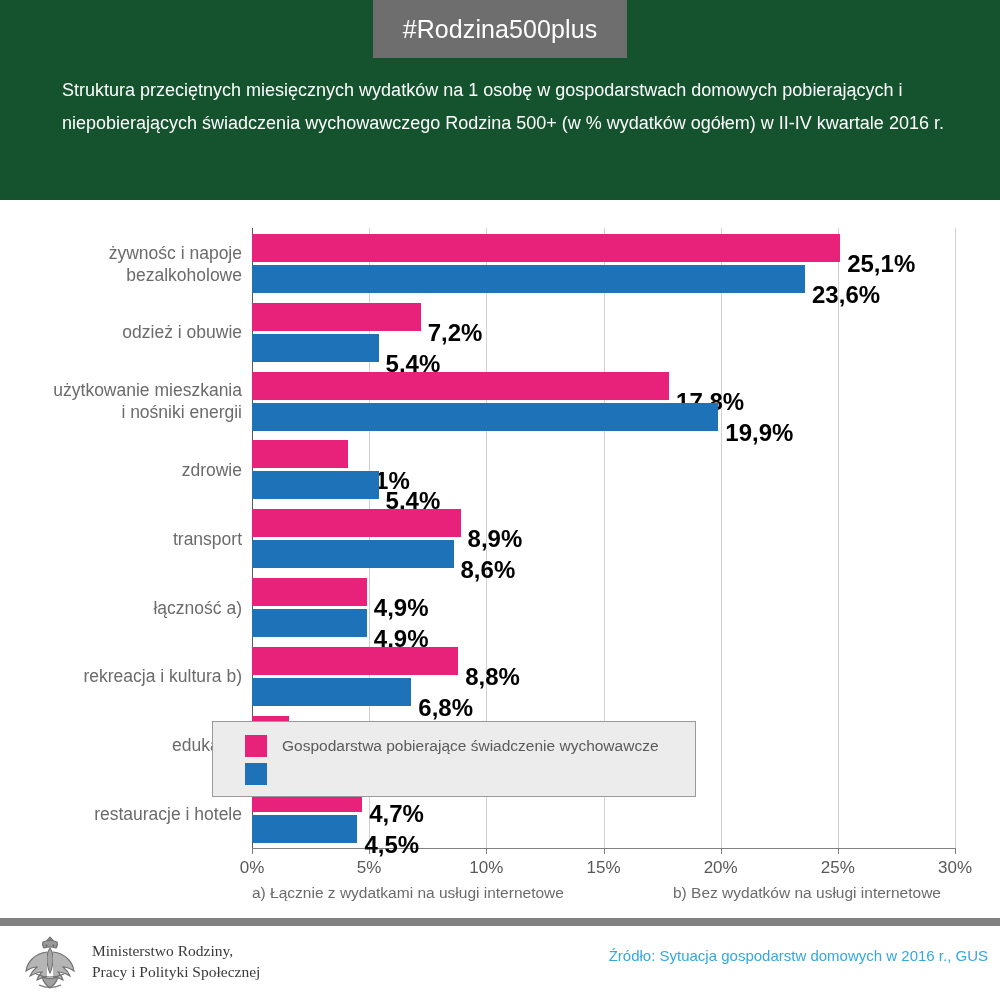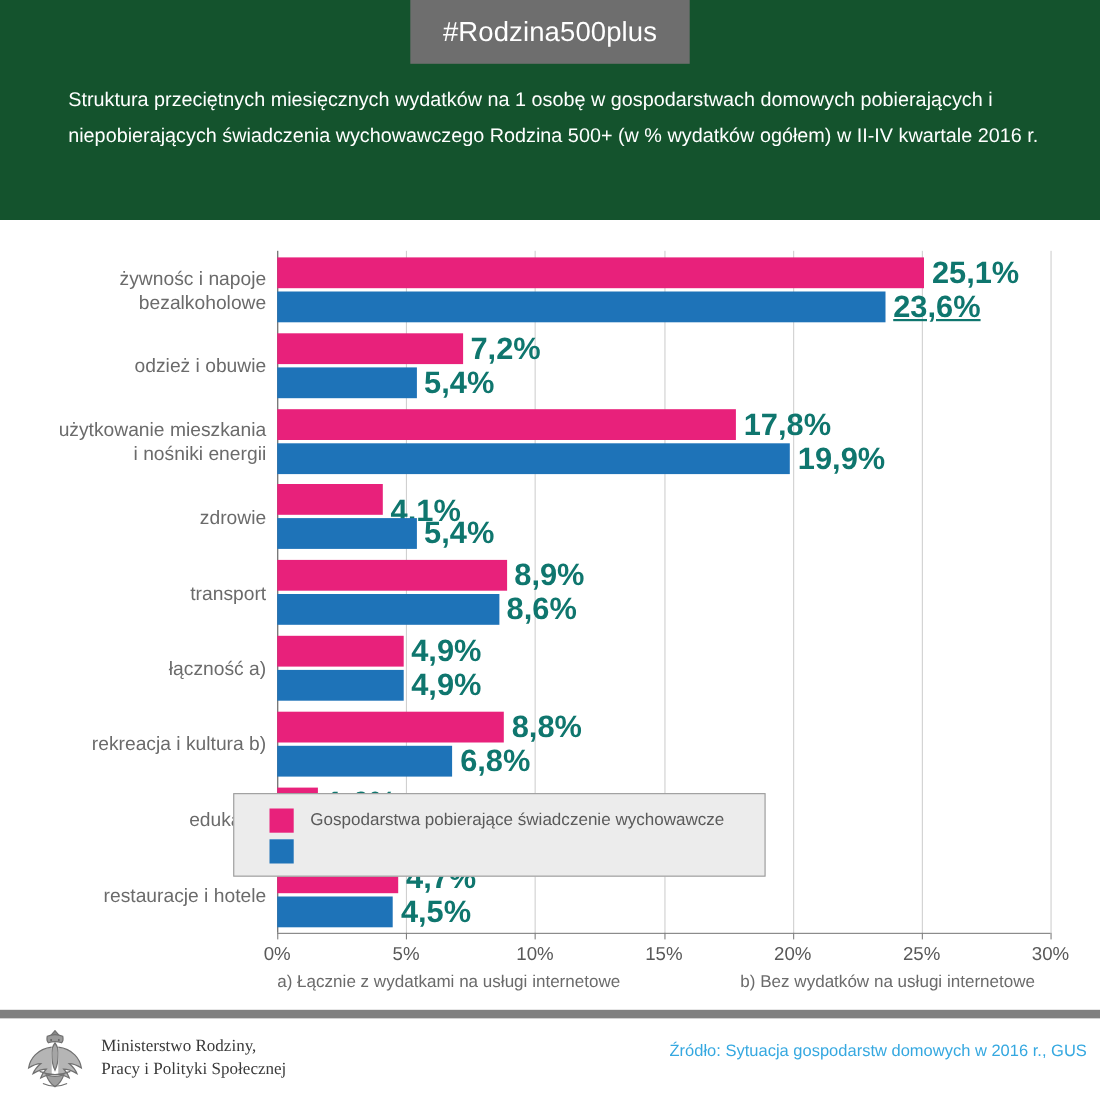--- a/index.html
+++ b/index.html
@@ -104,25 +104,26 @@
   
   .bar {
     position: absolute;
     height: 28px;
   }
   .bar.pink  { background: #e8217b; }
   .bar.blue  { background: #1e73b8; }
 
   .bar-value {
     position: absolute;
-    font-size: 28px;
+    font-size: 24px;
     font-weight: bold;
-    color: #0f766e;
+    color: #000000;
     white-space: nowrap;
     line-height: 28px;
+    margin-top: 16px;
   }
 
   
   .legend {
     position: absolute;
     left: 212px; top: 521px;
     width: 484px; height: 76px;
     background: #ececec;
     border: 1px solid #9a9a9a;
     box-sizing: border-box;
@@ -224,21 +225,21 @@
         <div class="tick-label" style="left: 468.667px;">20%</div>
         <div class="tick-mark" style="left: 585.833px;"></div>
         <div class="tick-label" style="left: 585.833px;">25%</div>
         <div class="tick-mark" style="left: 703px;"></div>
         <div class="tick-label" style="left: 703px;">30%</div>
       </div>
     <div id="bars">
         <div class="bar pink" style="left: 0px; top: 6px; width: 588.177px;"></div>
         <div class="bar-value" style="left: 595.177px; top: 6px;">25,1%</div>
         <div class="bar blue" style="left: 0px; top: 37px; width: 553.027px;"></div>
-        <div class="bar-value" style="left: 560.027px; top: 37px; text-decoration: underline;">23,6%</div>
+        <div class="bar-value" style="left: 560.027px; top: 37px;">23,6%</div>
         <div class="bar pink" style="left: 0px; top: 74.8px; width: 168.72px;"></div>
         <div class="bar-value" style="left: 175.72px; top: 74.8px;">7,2%</div>
         <div class="bar blue" style="left: 0px; top: 105.8px; width: 126.54px;"></div>
         <div class="bar-value" style="left: 133.54px; top: 105.8px;">5,4%</div>
         <div class="bar pink" style="left: 0px; top: 143.6px; width: 417.113px;"></div>
         <div class="bar-value" style="left: 424.113px; top: 143.6px;">17,8%</div>
         <div class="bar blue" style="left: 0px; top: 174.6px; width: 466.323px;"></div>
         <div class="bar-value" style="left: 473.323px; top: 174.6px;">19,9%</div>
         <div class="bar pink" style="left: 0px; top: 212.4px; width: 96.0767px;"></div>
         <div class="bar-value" style="left: 103.077px; top: 223px;">4,1%</div>

